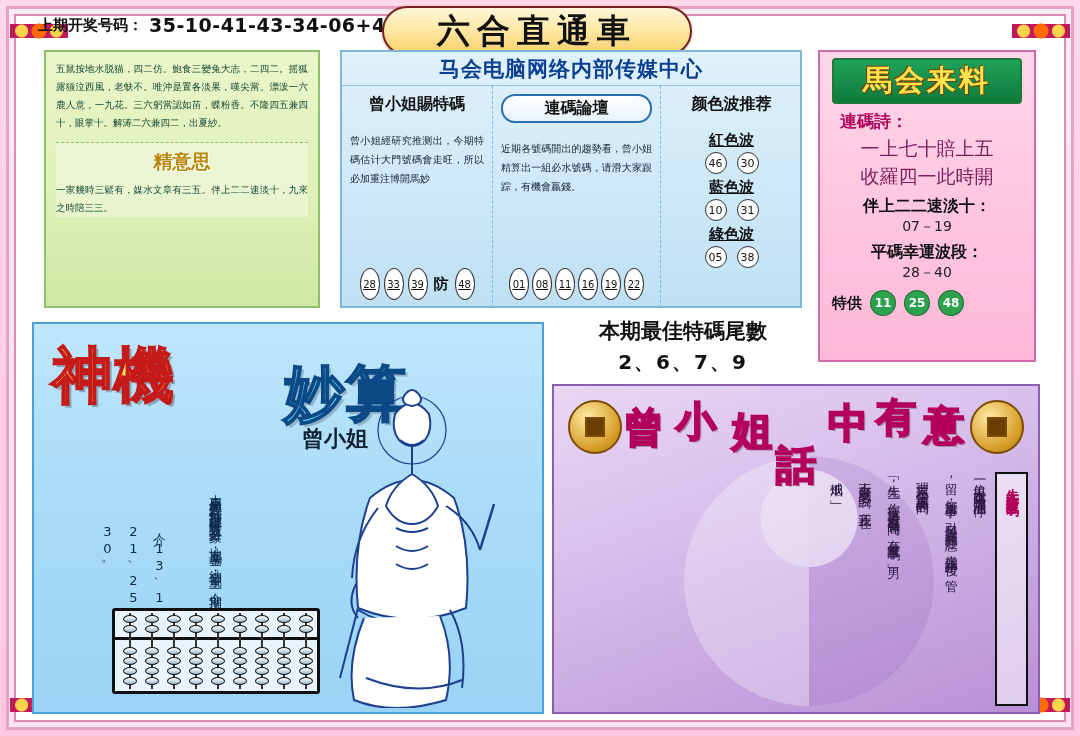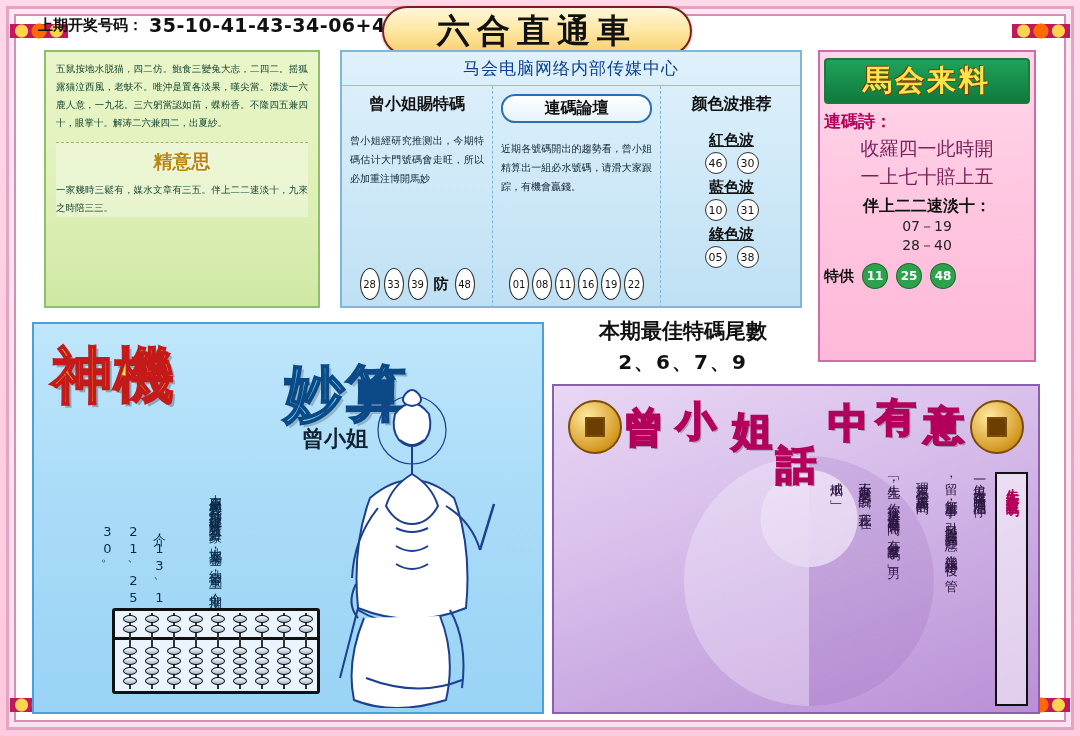--- a/index.html
+++ b/index.html
@@ -98,21 +98,21 @@
   #p-center {
     left:340px; top:50px; width:462px; height:258px;
     border:2px solid #7fb7d8;
     background:linear-gradient(180deg,#dff1fb 0%,#cfe9f8 50%,#bfe0f4 100%);
   }
   #p-center .hdr {
     height:34px; display:flex; align-items:center; justify-content:center;
     border-bottom:1px solid #8cc4e0;
   }
   #p-center .hdr span {
-    font-size:17px; font-weight:normal; color:#0b3f8f; letter-spacing:1px;
+    font-size:21px; font-weight:bold; color:#0b3f8f; letter-spacing:1px;
   }
   #p-center .cols { display:flex; height:222px; }
   .ccol { flex:1; padding:6px 8px; }
   .ccol + .ccol { border-left:1px dashed #7fb7d8; }
   .ccol .ch {
     text-align:center; font-size:16px; font-weight:bold; color:#111;
     margin:2px 0 16px;
   }
   .ccol .ch.box {
     border:2px solid #2a6fae; border-radius:14px;
@@ -121,49 +121,49 @@
   }
   .ccol .body { font-size:10px; line-height:1.9; color:#123; text-align:justify; }
   .ballrow { display:flex; gap:4px; justify-content:center; align-items:center;
              position:absolute; bottom:8px; }
   .ball {
     width:22px; height:22px; border-radius:50%;
     border:1.5px solid #333; background:#fff;
     font-size:11px; display:flex; align-items:center; justify-content:center;
     color:#111; font-family:"DejaVu Sans", sans-serif;
   }
-  .ball.sm { width:20px; height:32px; font-size:10px; }
+  .ball.sm { width:20px; height:32px; font-size:10px;text-decoration:underline; }
   .fang { font-size:15px; font-weight:bold; color:#111; padding:0 2px; }
   #col1 { position:relative; width:150px; flex:none; }
   #col2 { position:relative; width:168px; flex:none; }
   #col3 { position:relative; width:142px; flex:none; }
   .wave { text-align:center; margin-bottom:2px; }
   .wave .wl { font-size:15px; font-weight:bold; color:#111;text-decoration:underline; }
   .wave .wb { display:flex; gap:10px; justify-content:center; margin:2px 0 4px; }
 
   
   #p-right {
     left:818px; top:50px; width:218px; height:312px;
     border:2px solid #d06aa8;
     background:linear-gradient(180deg,#ffd6ea 0%,#ffc6e0 50%,#ffb9d8 100%);
-    padding:6px 4px;
+    padding:6px 12px;
   }
   #p-right .banner {
     height:46px; border:2px solid #1f7a3a; border-radius:4px;
     background:linear-gradient(180deg,#1fa35a 0%,#0f7a3c 100%);
     display:flex; align-items:center; justify-content:center;
     margin-bottom:6px;
   }
   #p-right .banner span {
     font-size:29px; font-weight:bold; color:#ffe34d;
     text-shadow:1px 1px 0 #7a3c00, -1px -1px 0 #7a3c00;
     letter-spacing:3px;
   }
   #p-right .lian {
-    font-size:17px; font-weight:bold; color:#b3005a; margin:2px 0 2px;
+    font-size:17px; font-weight:bold; color:#b3005a; margin:2px 8px 2px;
   }
   #p-right .poem {
     text-align:center; font-size:19px; color:#7a1f5a; line-height:1.45;
     font-family:"DejaVu Serif", serif;
   }
   #p-right .sechdr {
     text-align:center; font-size:16px; font-weight:bold; color:#111; margin-top:6px;
   }
   #p-right .secval {
     text-align:center; font-size:14px; color:#222; margin-top:1px;
@@ -374,24 +374,25 @@
         </div>
       </div>
     </div>
   </div>
 
   <div class="panel" id="p-right">
     <div class="banner">
       <span>馬会来料</span>
     </div>
     <div class="lian">連碼詩：</div>
+    <div class="poem">一上七十賠上五</div>
     <div class="poem">收羅四一此時開</div>
-    <div class="poem">一上七十賠上五</div>
     <div class="sechdr">伴上二二速淡十：</div>
     <div class="secval">07－19</div>
+    <div class="sechdr">平碼幸運波段：</div>
     <div class="secval">28－40</div>
     <div class="tegong">
       <span class="lbl">特供</span>
       <span class="gball" style="background:#2ca24c">11</span>
       <span class="gball" style="background:#2ca24c">25</span>
       <span class="gball" style="background:#2ca24c">48</span>
     </div>
   </div>
 
   <div class="panel" id="p-tail">

